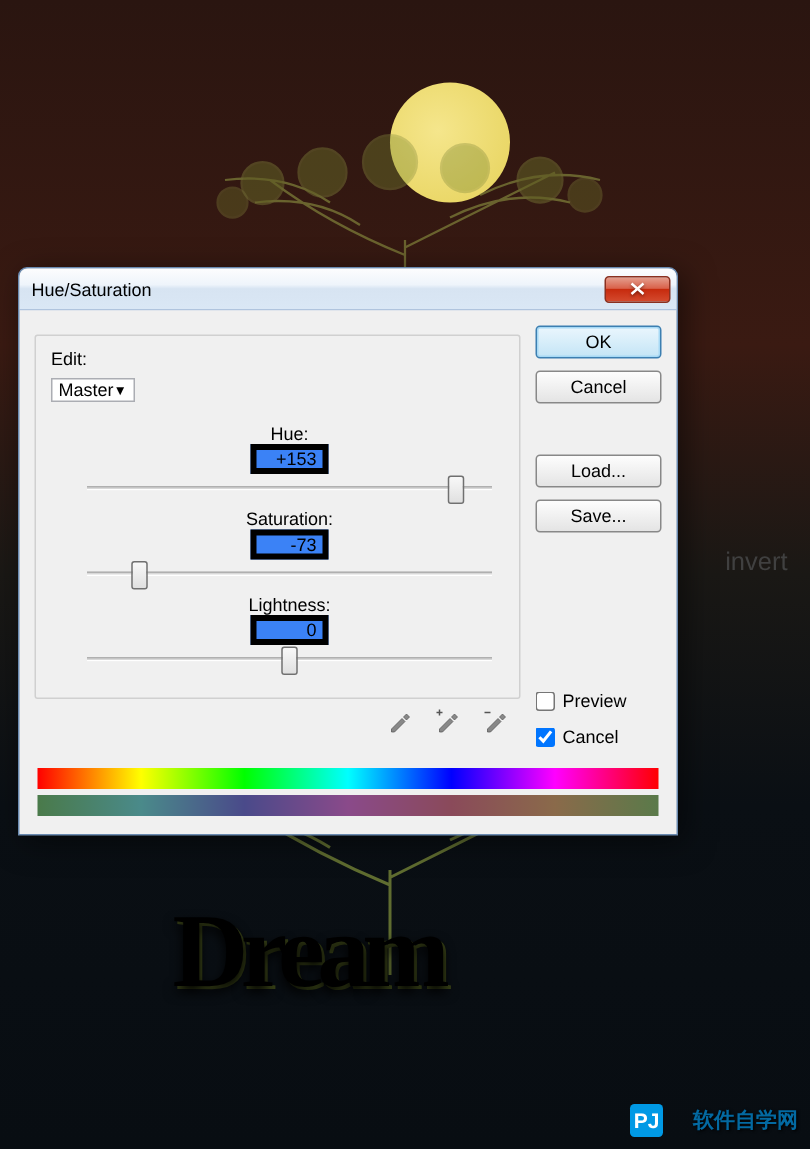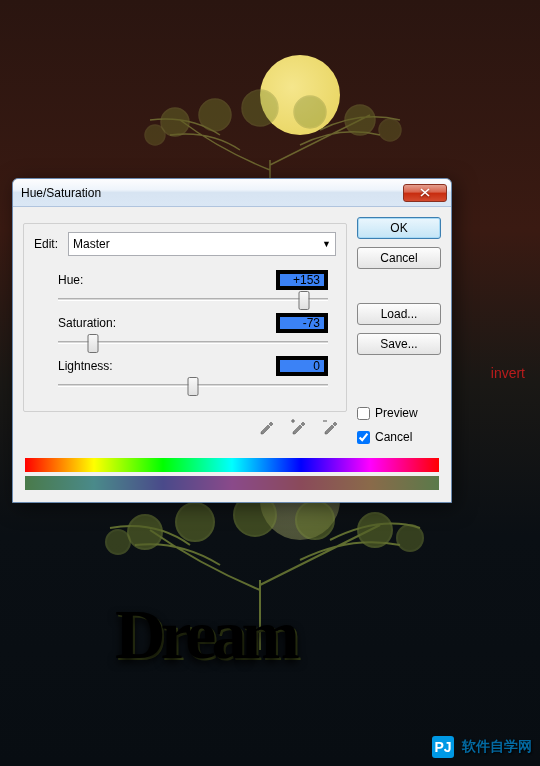--- a/index.html
+++ b/index.html
@@ -7,25 +7,25 @@
   width: 540px;
   height: 766px;
   background: linear-gradient(to bottom, #2a1510 0%, #3a1a12 30%, #1a1815 50%, #0a0f14 70%, #080d12 100%);
   position: relative;
   font-family: "Segoe UI", Tahoma, sans-serif;
   overflow: hidden;
 }
 .bg-moon { position: absolute; top: 55px; left: 260px; width: 80px; height: 80px; border-radius: 50%; background: radial-gradient(circle at 40% 40%, #f5e68c, #e6d25a); }
 .bg-tree { position: absolute; top: 80px; left: 120px; width: 300px; height: 140px; opacity: 0.7; }
 .bg-tree svg { width: 100%; height: 100%; }
-.invert-label { position: absolute; top: 365px; right: 15px; color: #b91c1c; font-size: 14px; }
+.invert-label { position: absolute; top: 365px; right: 15px; color: #404040; font-size: 17px; }
 .bg-moon2 { position: absolute; top: 460px; left: 260px; width: 80px; height: 80px; border-radius: 50%; background: radial-gradient(circle at 40% 40%, #cfd490, #a5aa5e); opacity: 0.4; }
 .bg-tree2 { position: absolute; top: 480px; left: 80px; width: 360px; height: 170px; opacity: 0.85; }
 .dream-text { position: absolute; top: 595px; left: 115px; font-size: 70px; font-family: Georgia, serif; font-weight: bold; color: #000000; text-shadow: 0 4px 8px #000, 2px 2px 0 #3a4418; letter-spacing: -5px; }
-.watermark { position: absolute; bottom: 8px; right: 8px; display: flex; align-items: center; gap: 8px; }
+.watermark { position: absolute; bottom: 8px; right: 8px; display: flex; align-items: center; gap: 20px; }
 .watermark .logo { width: 22px; height: 22px; background: #0099e5; border-radius: 3px; display: flex; align-items: center; justify-content: center; color: #fff; font-weight: bold; font-size: 14px; }
 .watermark .text { color: #0369a1; font-size: 14px; font-weight: bold; text-shadow: 1px 1px 2px #000; }
 
 
 .dialog {
   position: absolute;
   top: 178px;
   left: 12px;
   width: 440px;
   background: #f0f0f0;
@@ -63,38 +63,38 @@
 .left-col { flex: 1; }
 .right-col { width: 84px; display: flex; flex-direction: column; gap: 8px; }
 
 .edit-group {
   border: 1px solid #d0d0d0;
   border-radius: 2px;
   padding: 8px 10px 12px 10px;
   position: relative;
   margin-top: 6px;
 }
-.edit-row { display: flex; align-items: center; gap: 6px; margin-bottom: 14px; }
+.edit-row { display: flex; align-items: flex-start; gap: 6px; margin-bottom: 14px; flex-direction: column; }
 .edit-row label { font-size: 12px; width: 28px; }
 .edit-select {
   flex: 1;
   height: 24px;
   border: 1px solid #abadb3;
   background: #fff;
   font-size: 12px;
   padding: 0 4px;
   display: flex;
   align-items: center;
   justify-content: space-between;
 }
 .edit-select .arrow { font-size: 9px; }
 
 .slider-section { padding-left: 24px; padding-right: 0px; }
 .slider-row { margin-bottom: 10px; }
-.slider-labels { display: flex; justify-content: space-between; align-items: center; font-size: 12px; margin-bottom: 8px; padding-right: 8px; }
+.slider-labels { display: flex; justify-content: space-between; align-items: center; font-size: 12px; margin-bottom: 8px; padding-right: 8px; flex-direction: column; }
 .slider-value {
   width: 52px;
   height: 20px;
   border: 4px solid #000000;
   background: #3b82f6;
   font-size: 12px;
   text-align: right;
   padding: 2px 4px;
 }
 .slider-track {

